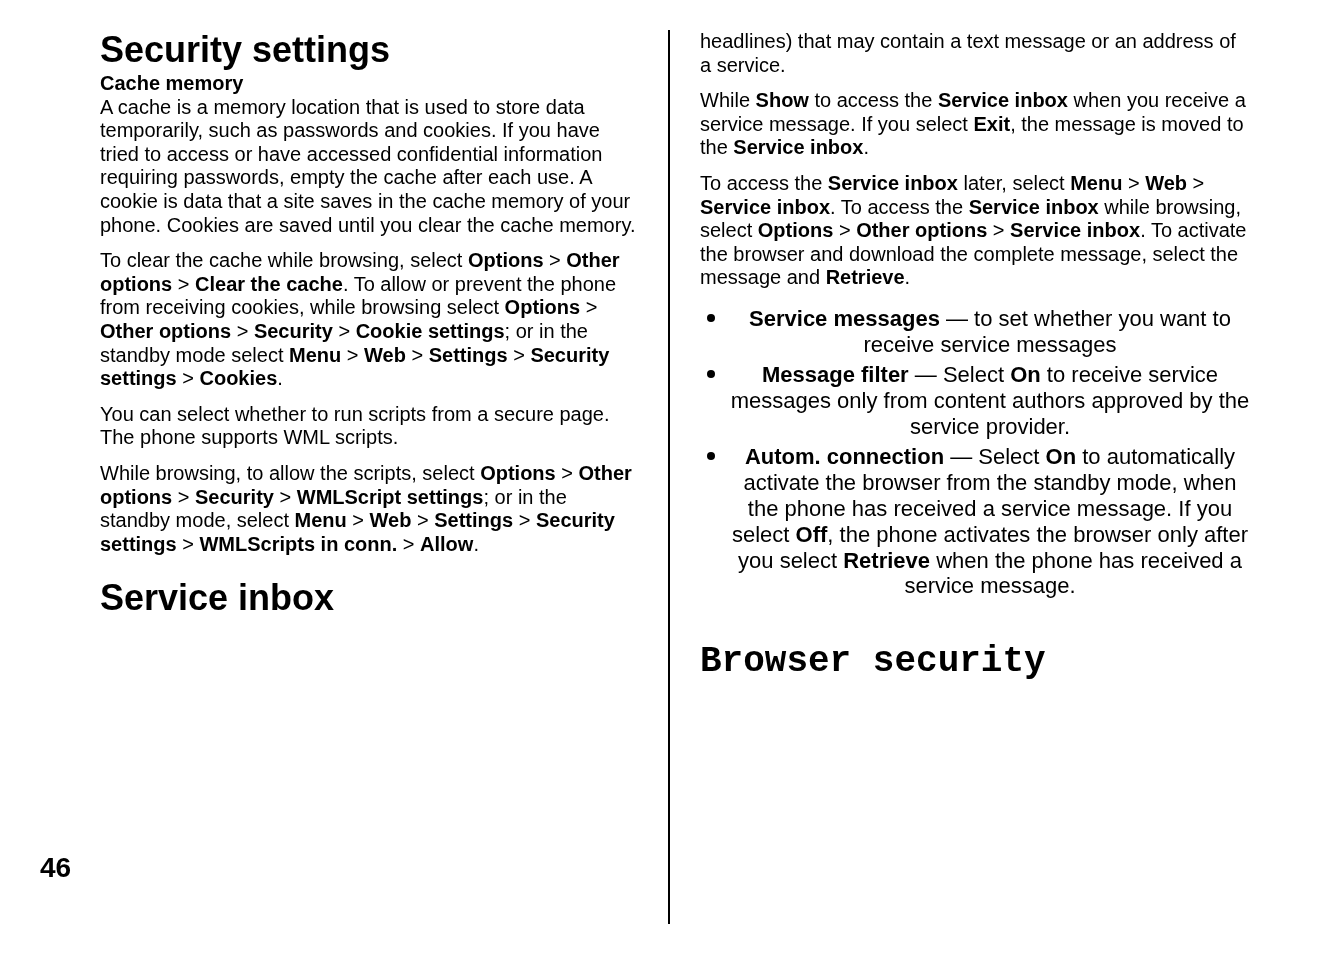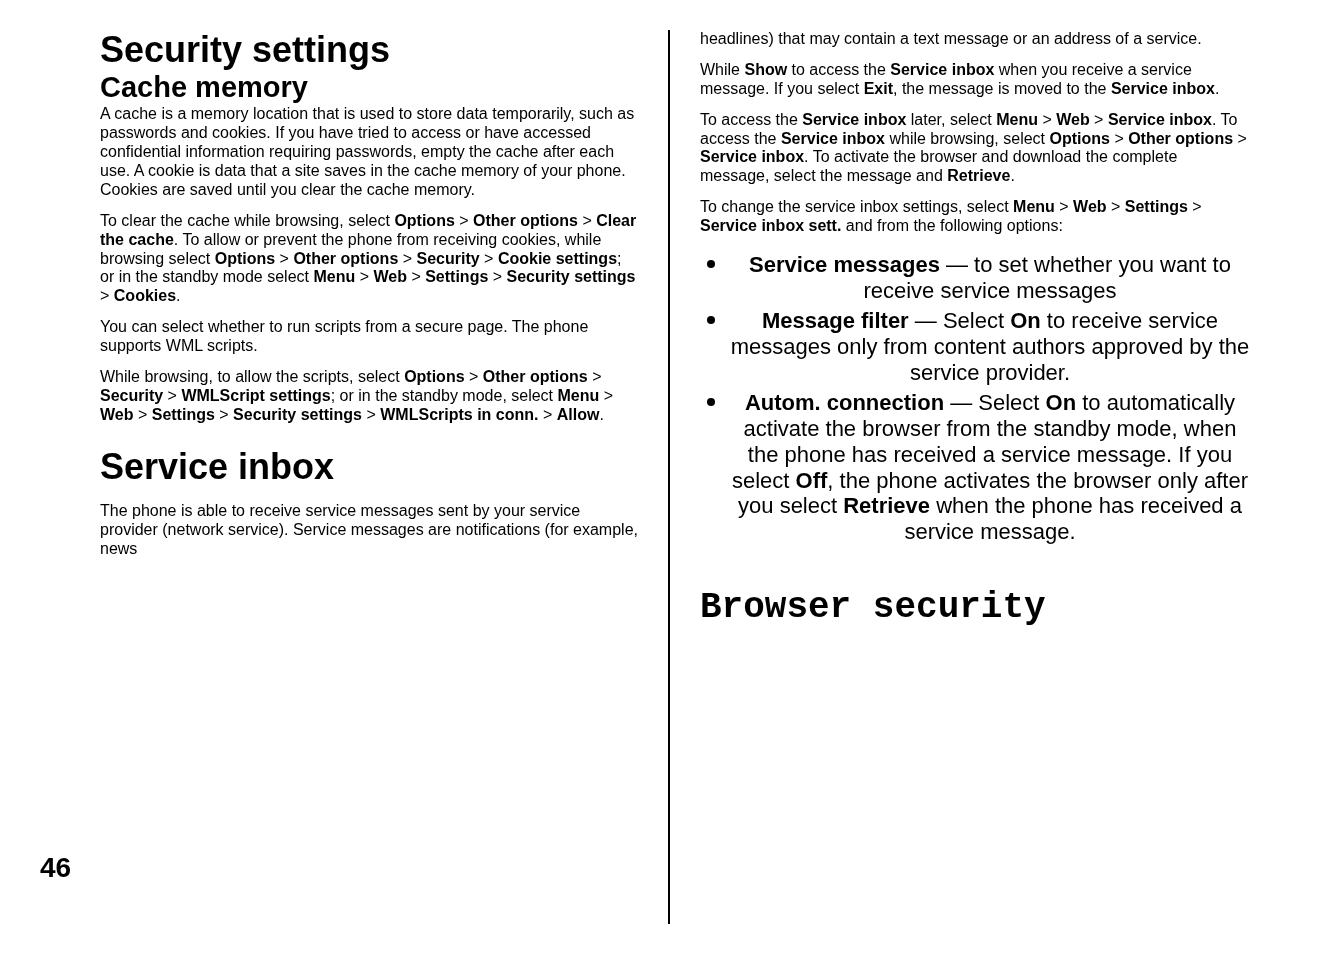--- a/index.html
+++ b/index.html
@@ -47,30 +47,30 @@
     font-size: 36px;
     font-weight: bold;
     margin: 0 0 2px 0;
     line-height: 1.1;
   }
   h1.browser {
     margin-top: 43px;
     font-family: Liberation Mono, monospace;
   }
   h2 {
-    font-size: 29px;
+    font-size: 20px;
     font-weight: bold;
     margin: 0 0 2px 0;
     line-height: 1.1;
   }
   h2.gap {
     margin-top: 26px;
   }
   p {
-    font-size: 16px;
+    font-size: 20px;
     line-height: 1.18;
     margin: 0 0 12px 0;
   }
   p.nogap {
     margin-bottom: 0;
   }
   ul {
     margin: 0 0 12px 0;
     padding-left: 30px;
     text-align: center;
@@ -104,37 +104,33 @@
         <span>To clear the cache while browsing, select </span><span class="bold">Options</span><span> &gt; </span><span class="bold">Other options</span><span> &gt; </span><span class="bold">Clear the cache</span><span>. To allow or prevent the phone from receiving cookies, while browsing select </span><span class="bold">Options</span><span> &gt; </span><span class="bold">Other options</span><span> &gt; </span><span class="bold">Security</span><span> &gt; </span><span class="bold">Cookie settings</span><span>; or in the standby mode select </span><span class="bold">Menu</span><span> &gt; </span><span class="bold">Web</span><span> &gt; </span><span class="bold">Settings</span><span> &gt; </span><span class="bold">Security settings</span><span> &gt; </span><span class="bold">Cookies</span><span>.</span>
       </p>
 
       <p>You can select whether to run scripts from a secure page. The phone supports WML scripts.</p>
 
       <p>
         <span>While browsing, to allow the scripts, select </span><span class="bold">Options</span><span> &gt; </span><span class="bold">Other options</span><span> &gt; </span><span class="bold">Security</span><span> &gt; </span><span class="bold">WMLScript settings</span><span>; or in the standby mode, select </span><span class="bold">Menu</span><span> &gt; </span><span class="bold">Web</span><span> &gt; </span><span class="bold">Settings</span><span> &gt; </span><span class="bold">Security settings</span><span> &gt; </span><span class="bold">WMLScripts in conn.</span><span> &gt; </span><span class="bold">Allow</span><span>.</span>
       </p>
 
       <h1 style="margin-top:22px">Service inbox</h1>
-      <p style="margin-top:16px" class="nogap">The phone is able to receive service messages sent by your service provider (network service). Service messages are notifications (for example, news</p>
     </div>
 
     <div class="col">
       <p>headlines) that may contain a text message or an address of a service.</p>
 
       <p>
         <span>While </span><span class="bold">Show</span><span> to access the </span><span class="bold">Service inbox</span><span> when you receive a service message. If you select </span><span class="bold">Exit</span><span>, the message is moved to the </span><span class="bold">Service inbox</span><span>.</span>
       </p>
 
       <p>
         <span>To access the </span><span class="bold">Service inbox</span><span> later, select </span><span class="bold">Menu</span><span> &gt; </span><span class="bold">Web</span><span> &gt; </span><span class="bold">Service inbox</span><span>. To access the </span><span class="bold">Service inbox</span><span> while browsing, select </span><span class="bold">Options</span><span> &gt; </span><span class="bold">Other options</span><span> &gt; </span><span class="bold">Service inbox</span><span>. To activate the browser and download the complete message, select the message and </span><span class="bold">Retrieve</span><span>.</span>
       </p>
 
-      <p>
-        <span>To change the service inbox settings, select </span><span class="bold">Menu</span><span> &gt; </span><span class="bold">Web</span><span> &gt; </span><span class="bold">Settings</span><span> &gt; </span><span class="bold">Service inbox sett.</span><span> and from the following options:</span>
-      </p>
 
       <ul>
         <li>
           <span class="bold">Service messages</span><span> — to set whether you want to receive service messages</span>
         </li>
         <li>
           <span class="bold">Message filter</span><span> — Select </span><span class="bold">On</span><span> to receive service messages only from content authors approved by the service provider.</span>
         </li>
         <li>
           <span class="bold">Autom. connection</span><span> — Select </span><span class="bold">On</span><span> to automatically activate the browser from the standby mode, when the phone has received a service message. If you select </span><span class="bold">Off</span><span>, the phone activates the browser only after you select </span><span class="bold">Retrieve</span><span> when the phone has received a service message.</span>

